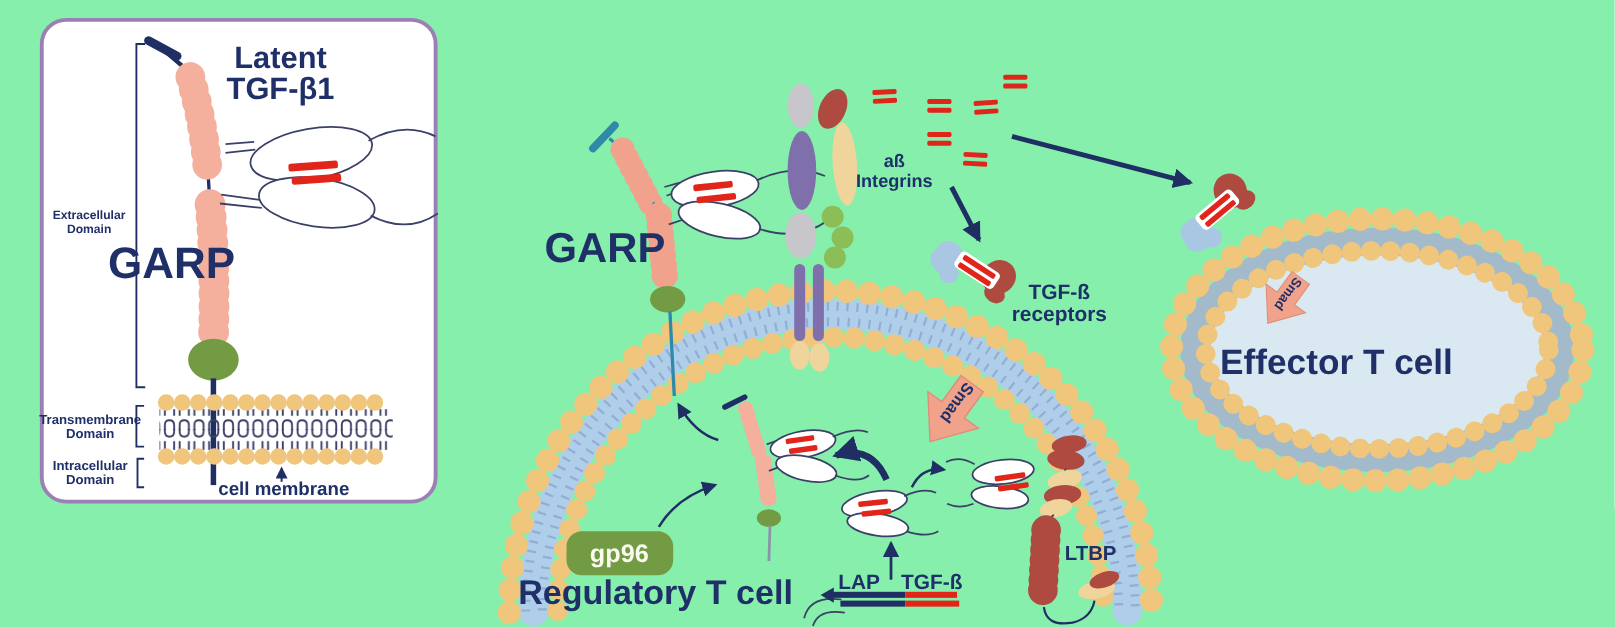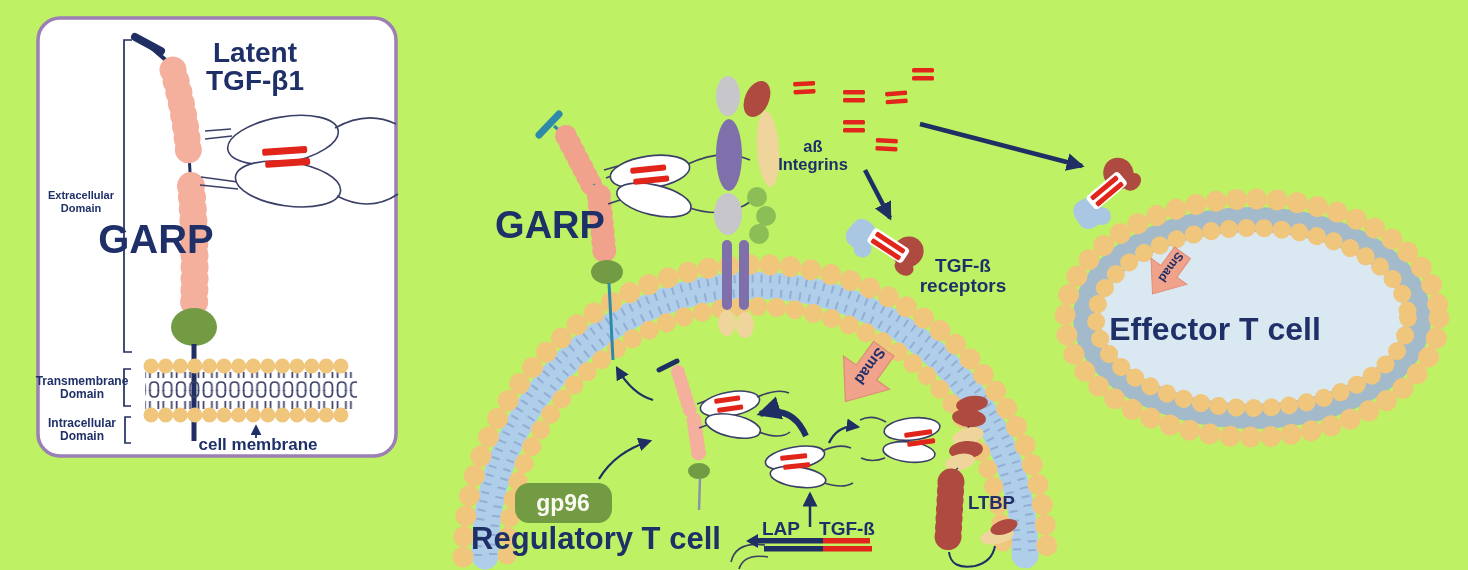--- a/index.html
+++ b/index.html
@@ -1,16 +1,16 @@
 <!DOCTYPE html>
 <html><head>
 <meta charset="utf-8">
 <style>
   html,body{margin:0;padding:0;background:#fff;}
-  .canvas{position:relative;width:1468px;height:570px;background:#bef264;overflow:hidden;}
+  .canvas{position:relative;width:1468px;height:570px;background:#86efac;overflow:hidden;}
   svg{position:absolute;left:0;top:0;}
   .t{font-family:"Liberation Sans",sans-serif;font-weight:bold;fill:#1F3068;}
   .s11{font-size:11px;} .s12{font-size:12px;} .s15{font-size:15px;}
   .s16{font-size:16.5px;} .s17{font-size:17px;} .s19{font-size:19px;}
   .s185{font-size:18.5px;} .s23{font-size:23px;} .s28{font-size:28px;}
   .s31{font-size:31px;} .s32{font-size:32px;} .s38{font-size:38px;} .s40{font-size:40px;}
   .ol{fill:#fff;stroke:#3A4066;stroke-width:1.6;}
   .thin{stroke:#3A4066;stroke-width:1.6;fill:none;}
   .nav{stroke:#202F63;fill:none;}
   .red{fill:#E1251B;}

